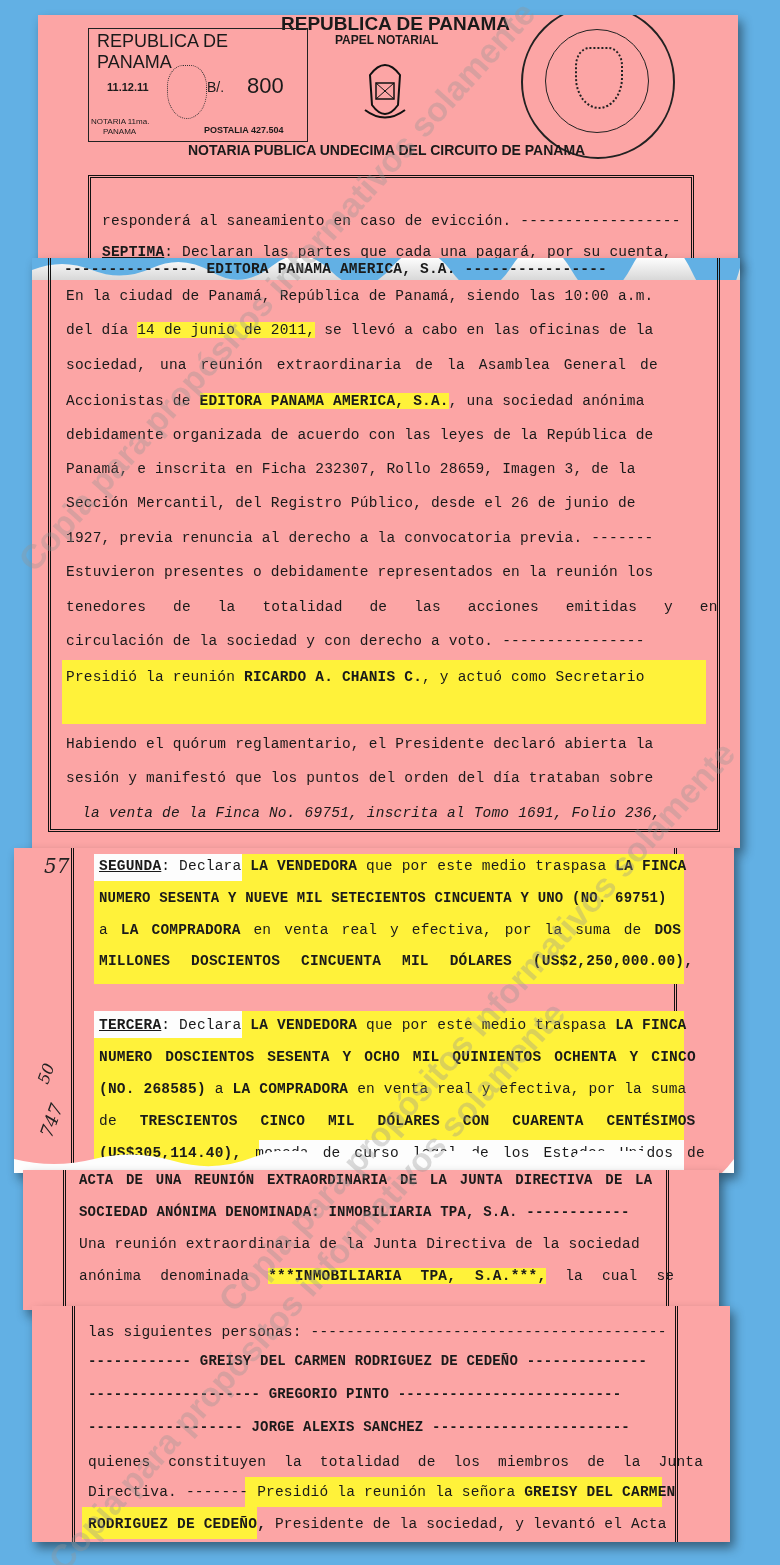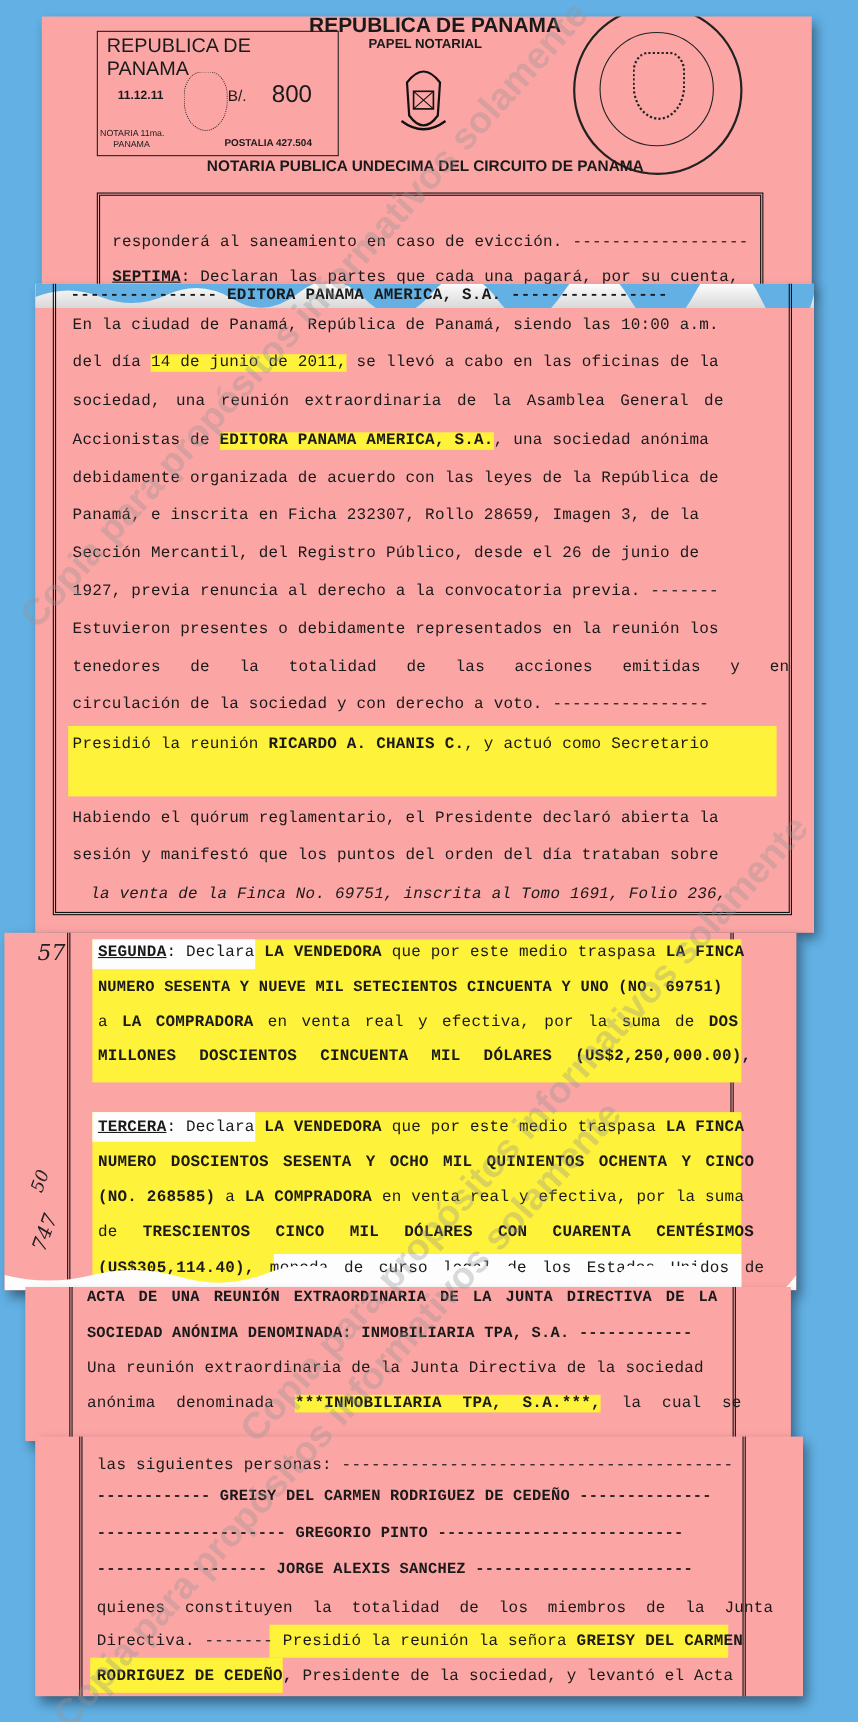--- a/index.html
+++ b/index.html
@@ -104,21 +104,21 @@
   <div class="line" style="left:34px;top:375px;">circulación de la sociedad y con derecho a voto. ----------------</div>
   <div class="hl" style="position:absolute;left:30px;top:402px;width:644px;height:64px;"></div>
   <div class="line" style="left:34px;top:411px;">
     <span>Presidió la reunión </span><b>RICARDO A. CHANIS C.</b><span>, y actuó como Secretario</span>
   </div>
   <div class="line" style="left:34px;top:478px;">Habiendo el quórum reglamentario, el Presidente declaró abierta la</div>
   <div class="line" style="left:34px;top:512px;">sesión y manifestó que los puntos del orden del día trataban sobre</div>
   <div class="line" style="left:50px;top:547px;font-style:italic;">la venta de la Finca No. 69751, inscrita al Tomo 1691, Folio 236,</div>
 </div>
 
-<div class="piece" style="left:4px;top:848px;width:720px;height:325px;">
+<div class="piece" style="left:14px;top:848px;width:720px;height:325px;">
   <div class="frame" style="left:57px;top:-10px;width:600px;height:345px;"></div>
   <div class="hand" style="left:30px;top:6px;font-size:20px;">57</div>
   <div class="hand" style="left:22px;top:216px;font-size:16px;transform:rotate(-70deg);">50</div>
   <div class="hand" style="left:20px;top:262px;font-size:18px;transform:rotate(-70deg);">747</div>
 
   <div class="hl" style="position:absolute;left:80px;top:6px;width:590px;height:130px;"></div>
   <div style="position:absolute;left:80px;top:6px;width:148px;height:27px;background:#fdfdfd;"></div>
   <div class="line" style="left:85px;top:10px;">
     <span class="u">SEGUNDA</span><span>: Declara </span><b>LA VENDEDORA</b><span> que por este medio traspasa </span><b>LA FINCA</b>
   </div>

